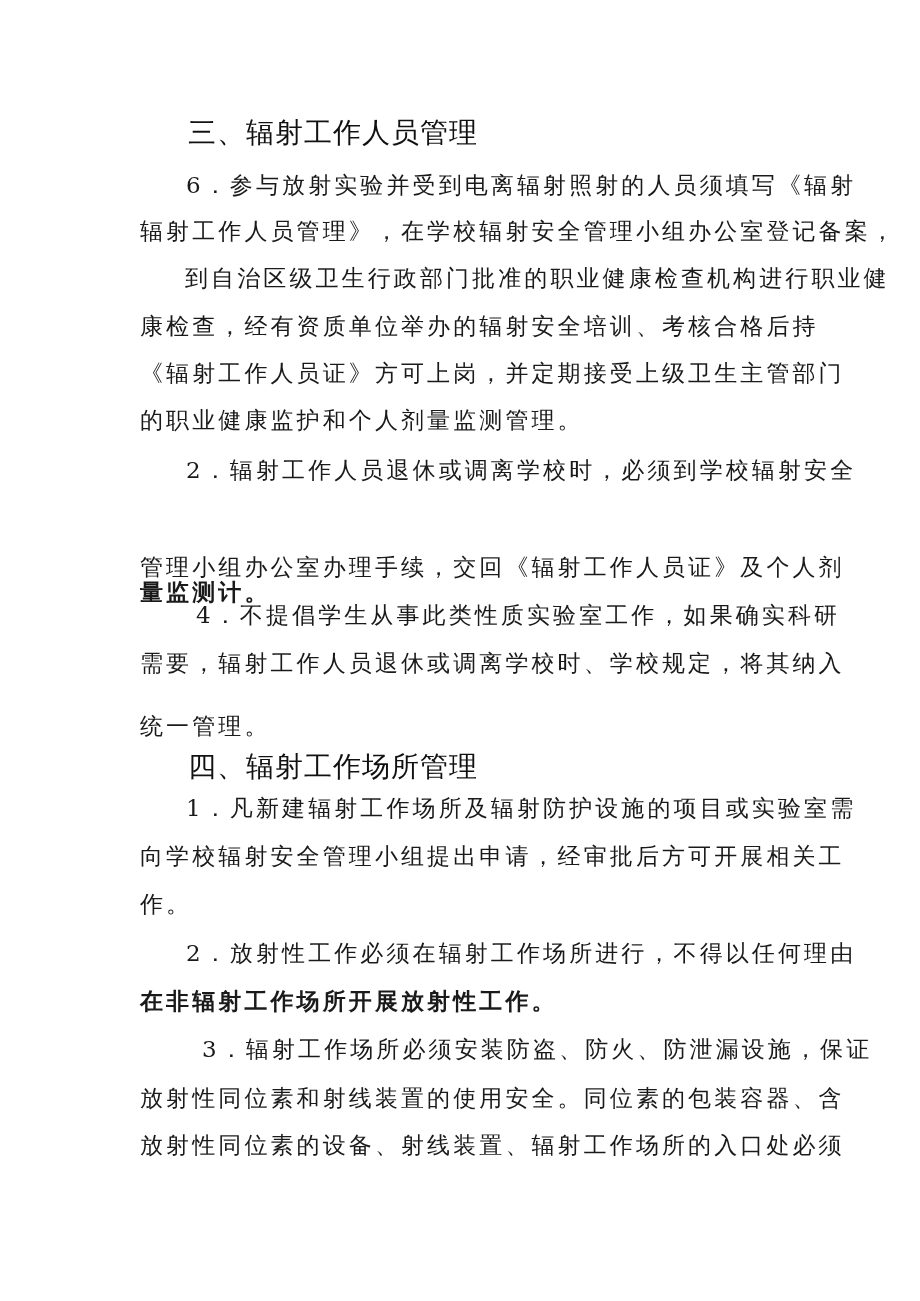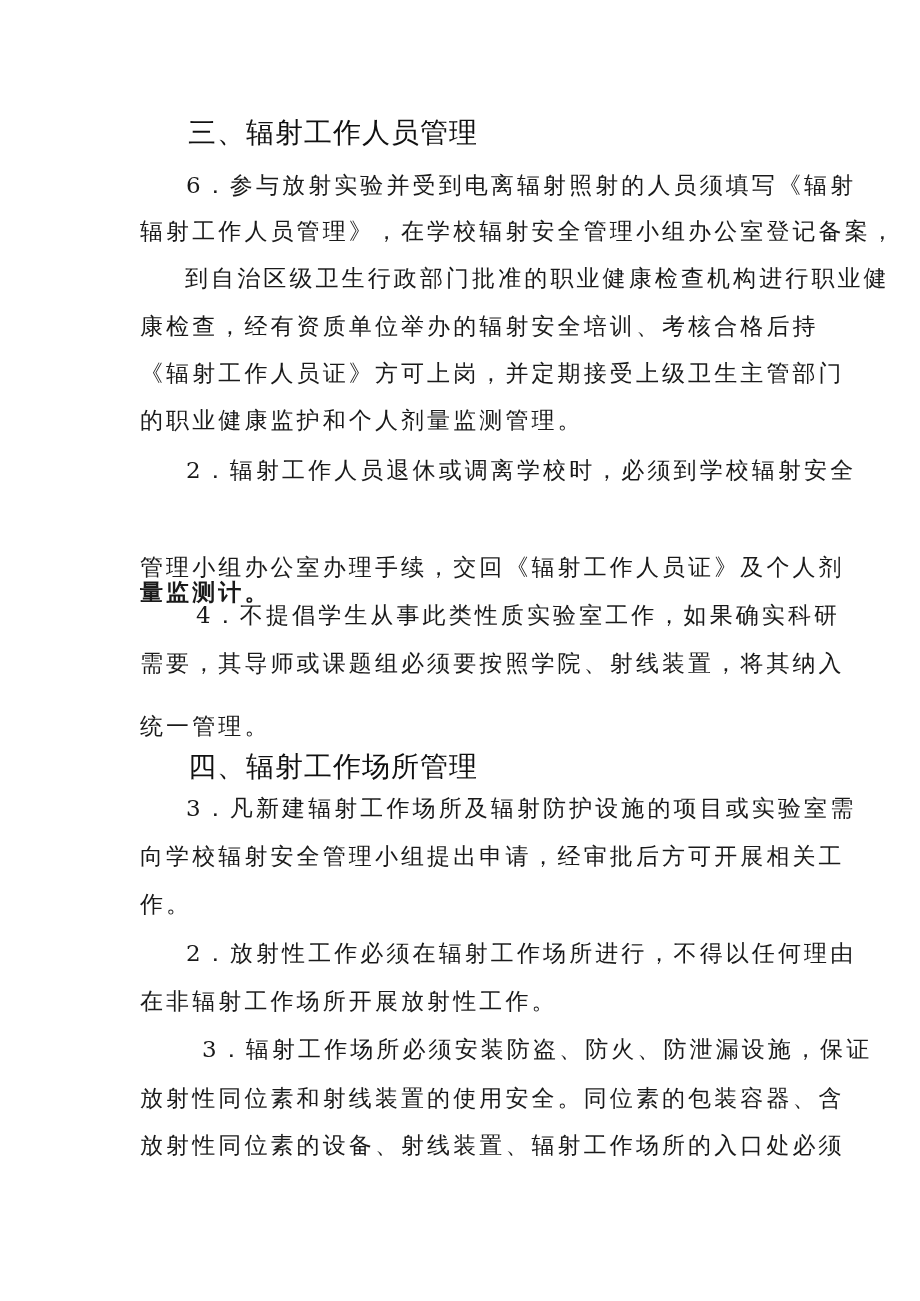--- a/index.html
+++ b/index.html
@@ -29,35 +29,35 @@
   </div>
 
   <div>
     <div class="line indent" style="top:455px;">2．辐射工作人员退休或调离学校时，必须到学校辐射安全</div>
     <div class="line" style="top:528px;margin-top:24px;">管理小组办公室办理手续，交回《辐射工作人员证》及个人剂</div>
     <div class="line" style="top:577px;font-weight:bold;">量监测计。</div>
   </div>
 
   <div>
     <div class="line indent2" style="top:600px;">4．不提倡学生从事此类性质实验室工作，如果确实科研</div>
-    <div class="line" style="top:648px;">需要，其导师或课题组必须要按照学院、射线装置，将其纳入</div>
+    <div class="line" style="top:648px;">需要，辐射工作人员退休或调离学校时、学校规定，将其纳入</div>
     <div class="line" style="top:695px;margin-top:16px;">统一管理。</div>
   </div>
 
   <div class="heading" style="top:743px;margin-top:9px;">四、辐射工作场所管理</div>
 
   <div>
-    <div class="line indent" style="top:793px;">3．凡新建辐射工作场所及辐射防护设施的项目或实验室需</div>
+    <div class="line indent" style="top:793px;">1．凡新建辐射工作场所及辐射防护设施的项目或实验室需</div>
     <div class="line" style="top:841px;">向学校辐射安全管理小组提出申请，经审批后方可开展相关工</div>
     <div class="line" style="top:889px;">作。</div>
   </div>
 
   <div>
     <div class="line indent" style="top:938px;">2．放射性工作必须在辐射工作场所进行，不得以任何理由</div>
-    <div class="line" style="top:986px;">在非辐射工作场所开展放射性工作。</div>
+    <div class="line" style="top:986px;font-weight:bold;">在非辐射工作场所开展放射性工作。</div>
   </div>
 
   <div>
     <div class="line indent" style="top:1034px;margin-left:16px;">3．辐射工作场所必须安装防盗、防火、防泄漏设施，保证</div>
     <div class="line" style="top:1083px;">放射性同位素和射线装置的使用安全。同位素的包装容器、含</div>
     <div class="line" style="top:1130px;">放射性同位素的设备、射线装置、辐射工作场所的入口处必须</div>
   </div>
 
 </div>
 

